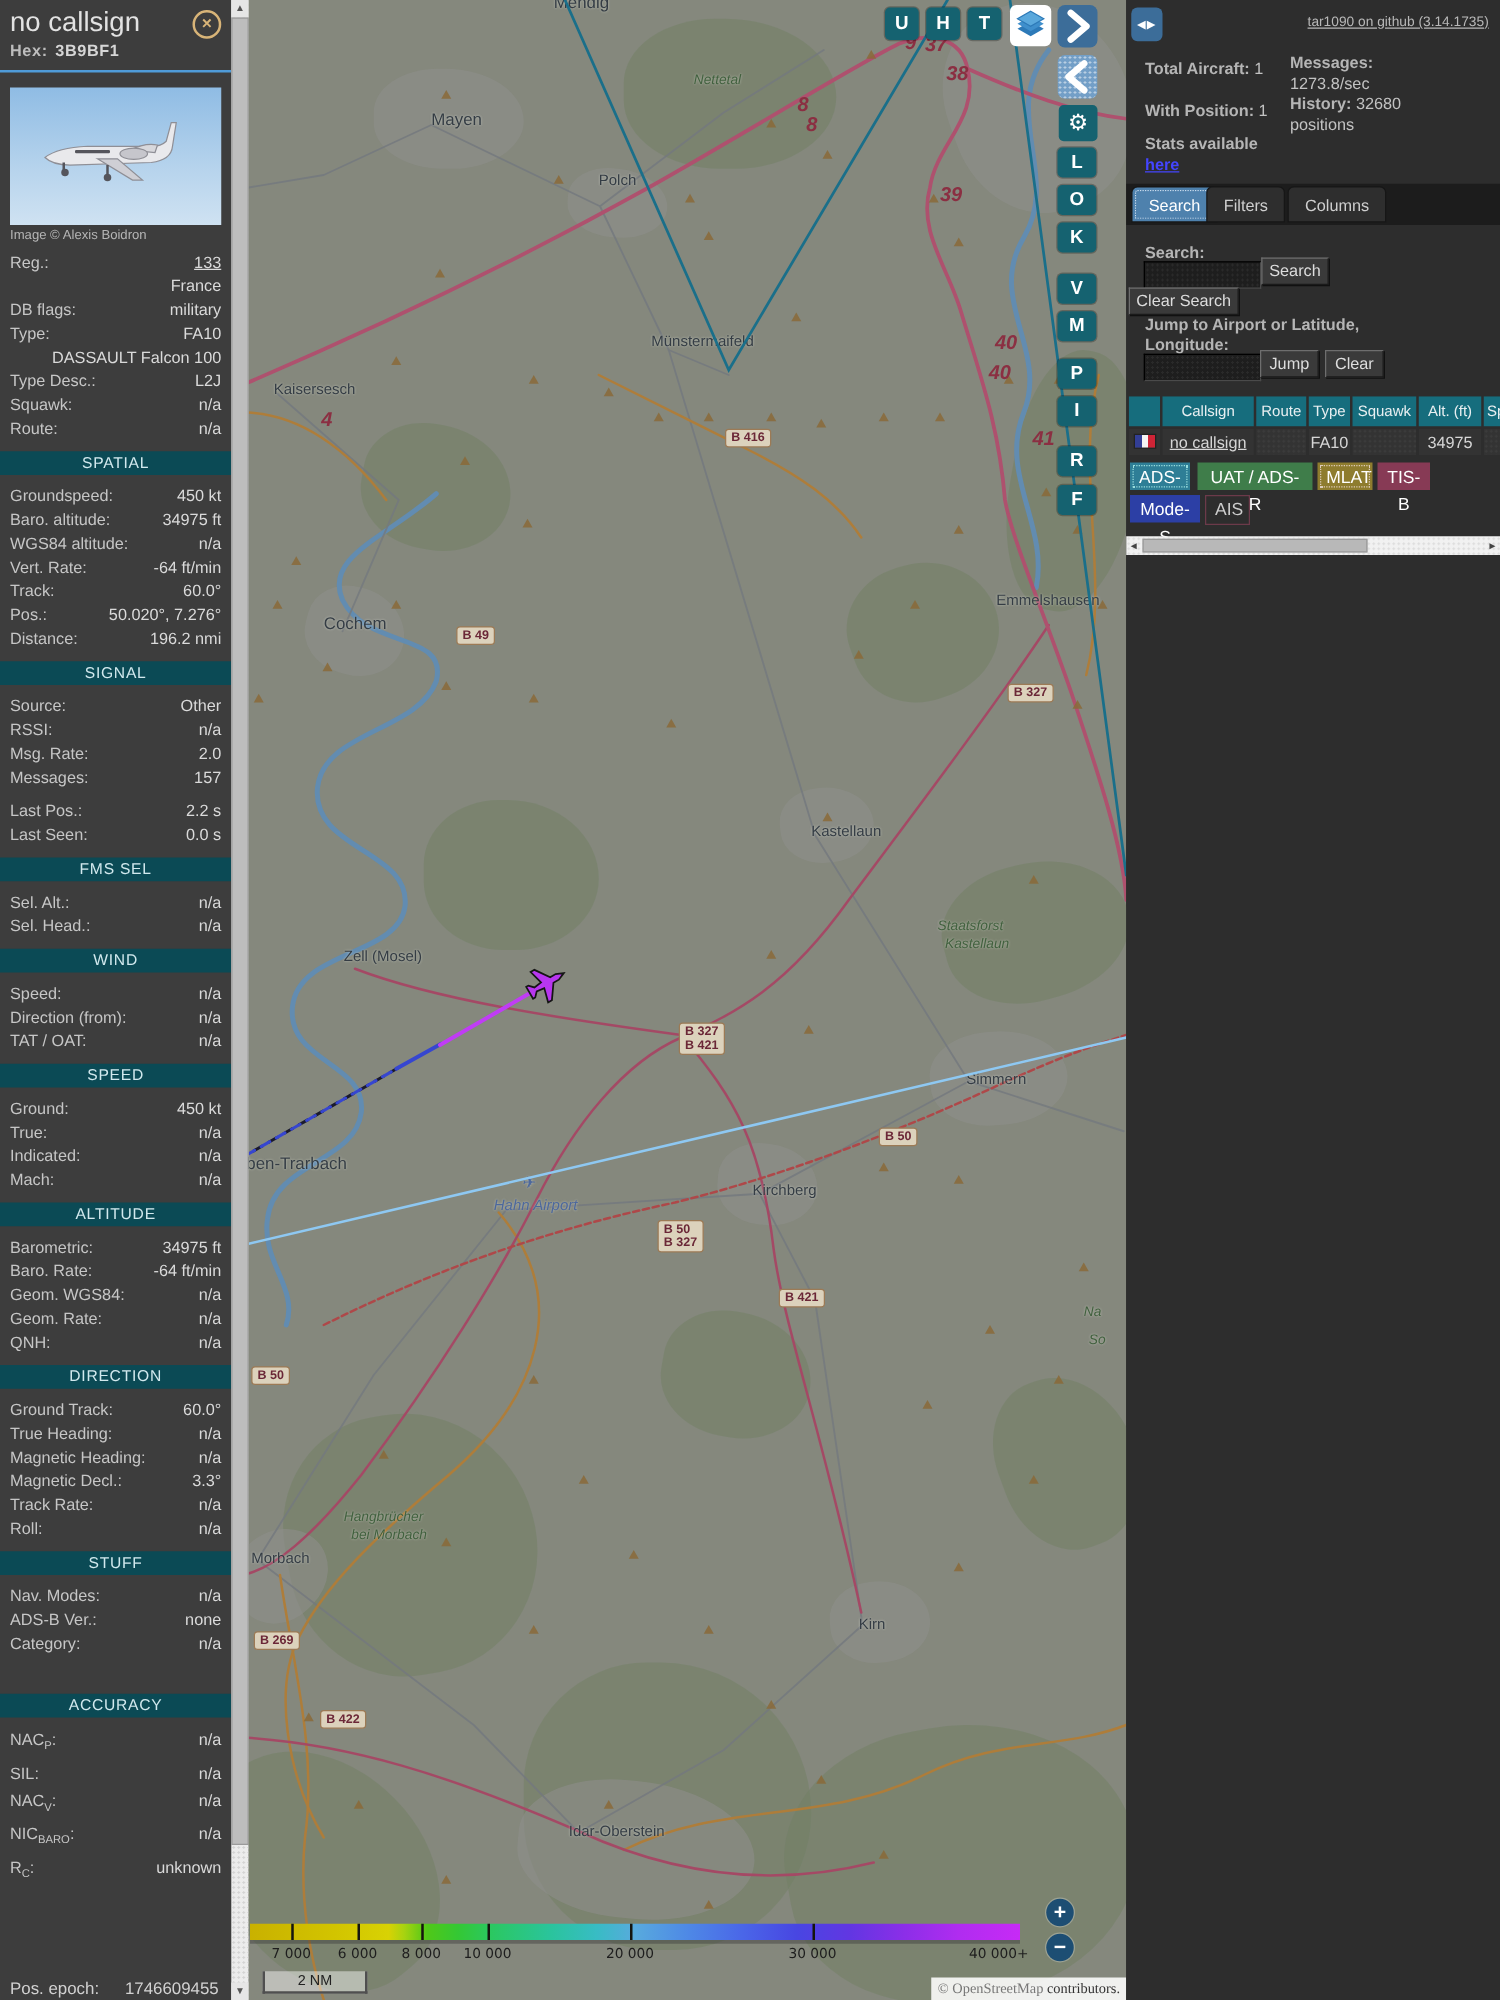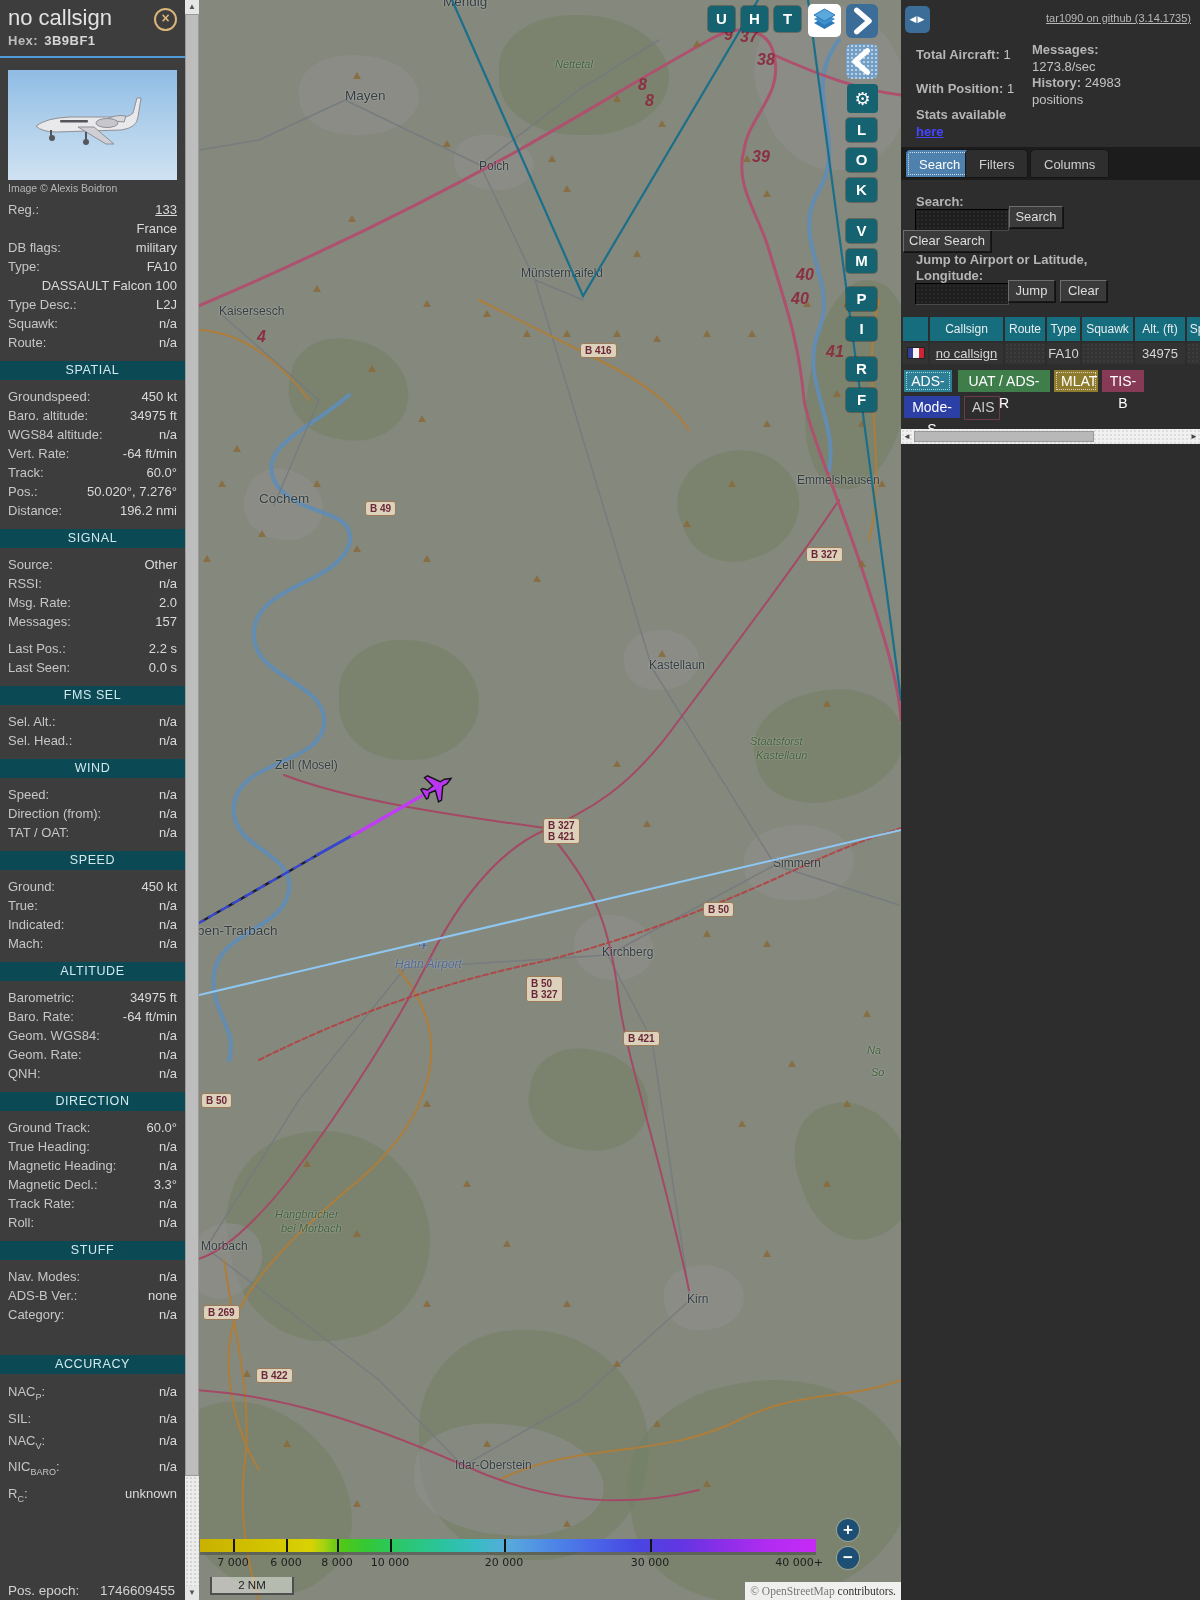--- a/index.html
+++ b/index.html
@@ -506,21 +506,21 @@
         <div class="tri" style="left: 589px; top: 1060px;"></div>
         <div class="tri" style="left: 539px; top: 1120px;"></div>
         <div class="tri" style="left: 624px; top: 700px;"></div>
         <div class="tri" style="left: 659px; top: 560px;"></div>
         <div class="tri" style="left: 679px; top: 480px;"></div>
       </div>
     <div id="map-labels">
         <div class="map-label city" style="left: 244px; top: -6px;">Mendig</div>
         <div class="map-label city" style="left: 146px; top: 88px;">Mayen</div>
         <div class="map-label green" style="left: 356px; top: 58px;">Nettetal</div>
-        <div class="map-label" style="left: 280px; top: 159px;">Polch</div>
+        <div class="map-label" style="left: 280px; top: 137px;">Polch</div>
         <div class="map-label" style="left: 322px; top: 266px;">Münstermaifeld</div>
         <div class="map-label" style="left: 20px; top: 304px;">Kaisersesch</div>
         <div class="map-label city" style="left: 60px; top: 491px;">Cochem</div>
         <div class="map-label" style="left: 598px; top: 473px;">Emmelshausen</div>
         <div class="map-label" style="left: 450px; top: 658px;">Kastellaun</div>
         <div class="map-label green" style="left: 551px; top: 735px;">Staatsforst</div>
         <div class="map-label green" style="left: 557px; top: 749px;">Kastellaun</div>
         <div class="map-label" style="left: 76px; top: 758px;">Zell (Mosel)</div>
         <div class="map-label" style="left: 574px; top: 856px;">Simmern</div>
         <div class="map-label city" style="left: -2px; top: 923px;">ben-Trarbach</div>
@@ -660,21 +660,21 @@
     <div class="rp" id="stats-msg">
       <span class="statlbl">Messages:</span><br>
       <span>1273.8/sec</span>
     </div>
     <div class="rp" id="stats-wp">
       <span class="statlbl">With Position:</span>
       <span>1</span>
     </div>
     <div class="rp" id="stats-hist">
       <span class="statlbl">History:</span>
-      <span>24983</span><br>
+      <span>32680</span><br>
       <span>positions</span>
     </div>
     <div class="rp" id="stats-avail">Stats available</div>
     <div class="rp" id="stats-here">here</div>
     <div class="rp" id="tabbar">
         <div class="tab active" style="left: 4px;">Search</div>
         <div class="tab" style="left: 64px;">Filters</div>
         <div class="tab" style="left: 129px;">Columns</div>
       </div>
     <div class="rp formlbl" style="left:15px;top:194px">Search:</div>

